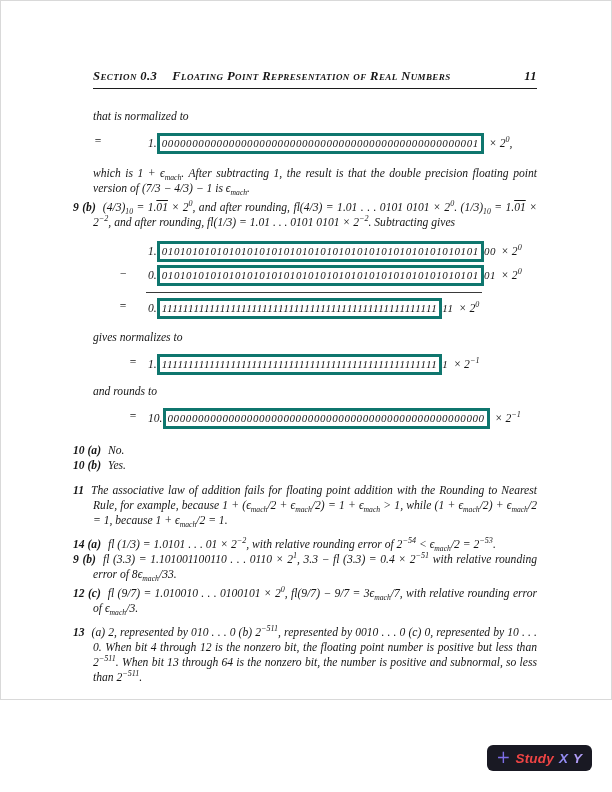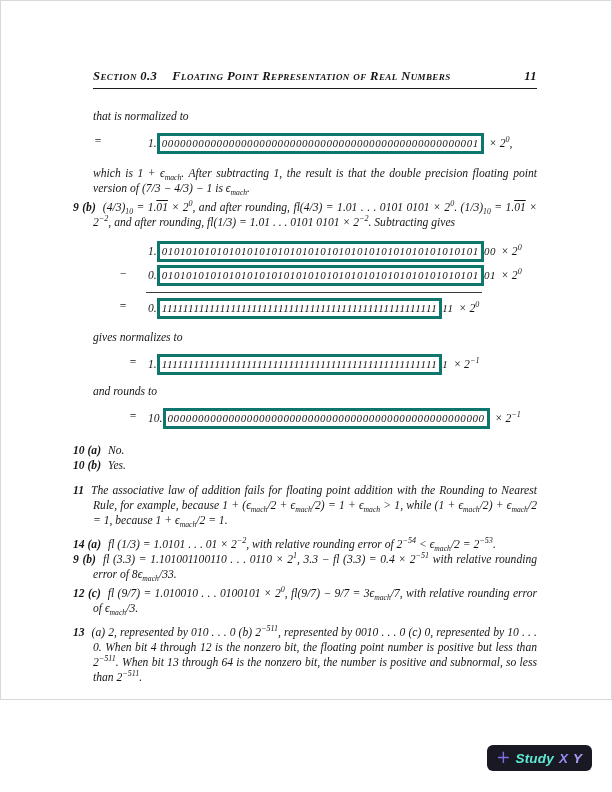--- a/index.html
+++ b/index.html
@@ -118,18 +118,18 @@
       <div class="para hang" data-name="item-10b"><span class="lbl" data-name="item-label">10 (b)</span><span class="txt" data-name="paragraph-text">Yes.</span></div>
       <div class="para hang" data-name="item-11"><span class="lbl" data-name="item-label">11</span><span class="txt" data-name="paragraph-text">The associative law of addition fails for floating point addition with the Rounding to Nearest Rule, for example, because 1 + (ϵ<sub>mach</sub>/2 + ϵ<sub>mach</sub>/2) = 1 + ϵ<sub>mach</sub> &gt; 1, while (1 + ϵ<sub>mach</sub>/2) + ϵ<sub>mach</sub>/2 = 1, because 1 + ϵ<sub>mach</sub>/2 = 1.</span></div>
       <div class="para hang" data-name="item-12a"><span class="lbl" data-name="item-label">14 (a)</span><span class="txt" data-name="paragraph-text">fl (1/3) = 1.0101 . . . 01 × 2<sup>−2</sup>, with relative rounding error of 2<sup>−54</sup> &lt; ϵ<sub>mach</sub>/2 = 2<sup>−53</sup>.</span></div>
       <div class="para hang" data-name="item-12b"><span class="lbl" data-name="item-label">9 (b)</span><span class="txt" data-name="paragraph-text">fl (3.3) = 1.101001100110 . . . 0110 × 2<sup>1</sup>, 3.3 − fl (3.3) = 0.4 × 2<sup>−51</sup> with relative rounding error of 8ϵ<sub>mach</sub>/33.</span></div>
       <div class="para hang" data-name="item-12c"><span class="lbl" data-name="item-label">12 (c)</span><span class="txt" data-name="paragraph-text">fl (9/7) = 1.010010 . . . 0100101 × 2<sup>0</sup>, fl(9/7) − 9/7 = 3ϵ<sub>mach</sub>/7, with relative rounding error of ϵ<sub>mach</sub>/3.</span></div>
       <div class="para hang" data-name="item-13"><span class="lbl" data-name="item-label">13</span><span class="txt" data-name="paragraph-text">(a) 2, represented by 010 . . . 0 (b) 2<sup>−511</sup>, represented by 0010 . . . 0 (c) 0, represented by 10 . . . 0. When bit 4 through 12 is the nonzero bit, the floating point number is positive but less than 2<sup>−511</sup>. When bit 13 through 64 is the nonzero bit, the number is positive and subnormal, so less than 2<sup>−511</sup>.</span></div>
     </div>
 
   <div class="logo" data-name="studyxy-logo" style="background: rgb(25, 25, 35);">
     <span class="logo-plus" data-name="plus-icon" style="color: rgb(125, 110, 232);">+</span>
-    <span class="logo-study" data-name="brand-name-primary" style="color: #5eead4;">Study</span>
+    <span class="logo-study" data-name="brand-name-primary" style="color: #ef4444;">Study</span>
     <span class="logo-x" data-name="brand-name-x" style="color: rgb(147, 140, 242);">X</span>
       <span class="logo-y" data-name="brand-name-y" style="color: rgb(176, 156, 246);">Y</span>
   </div>
 
 </div>
 
 </body></html>

